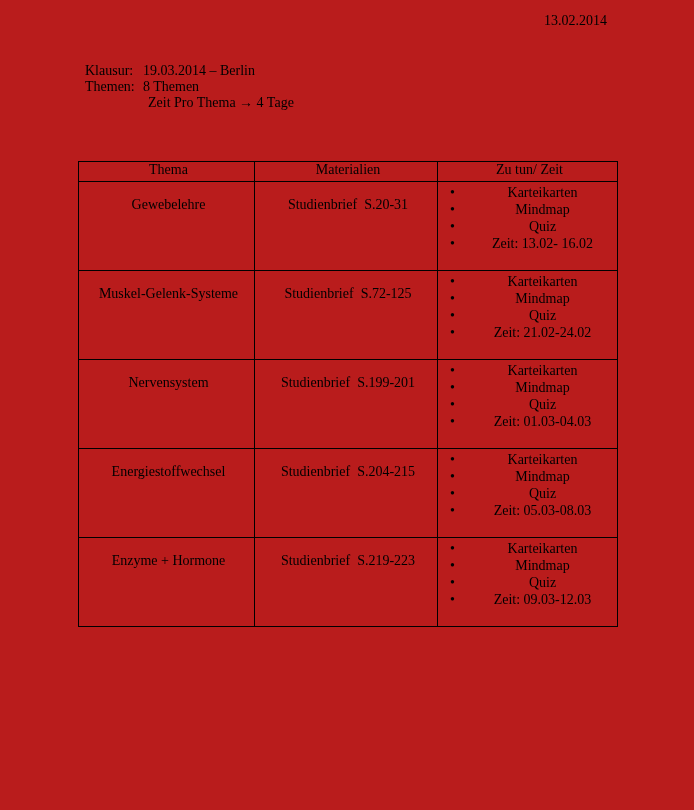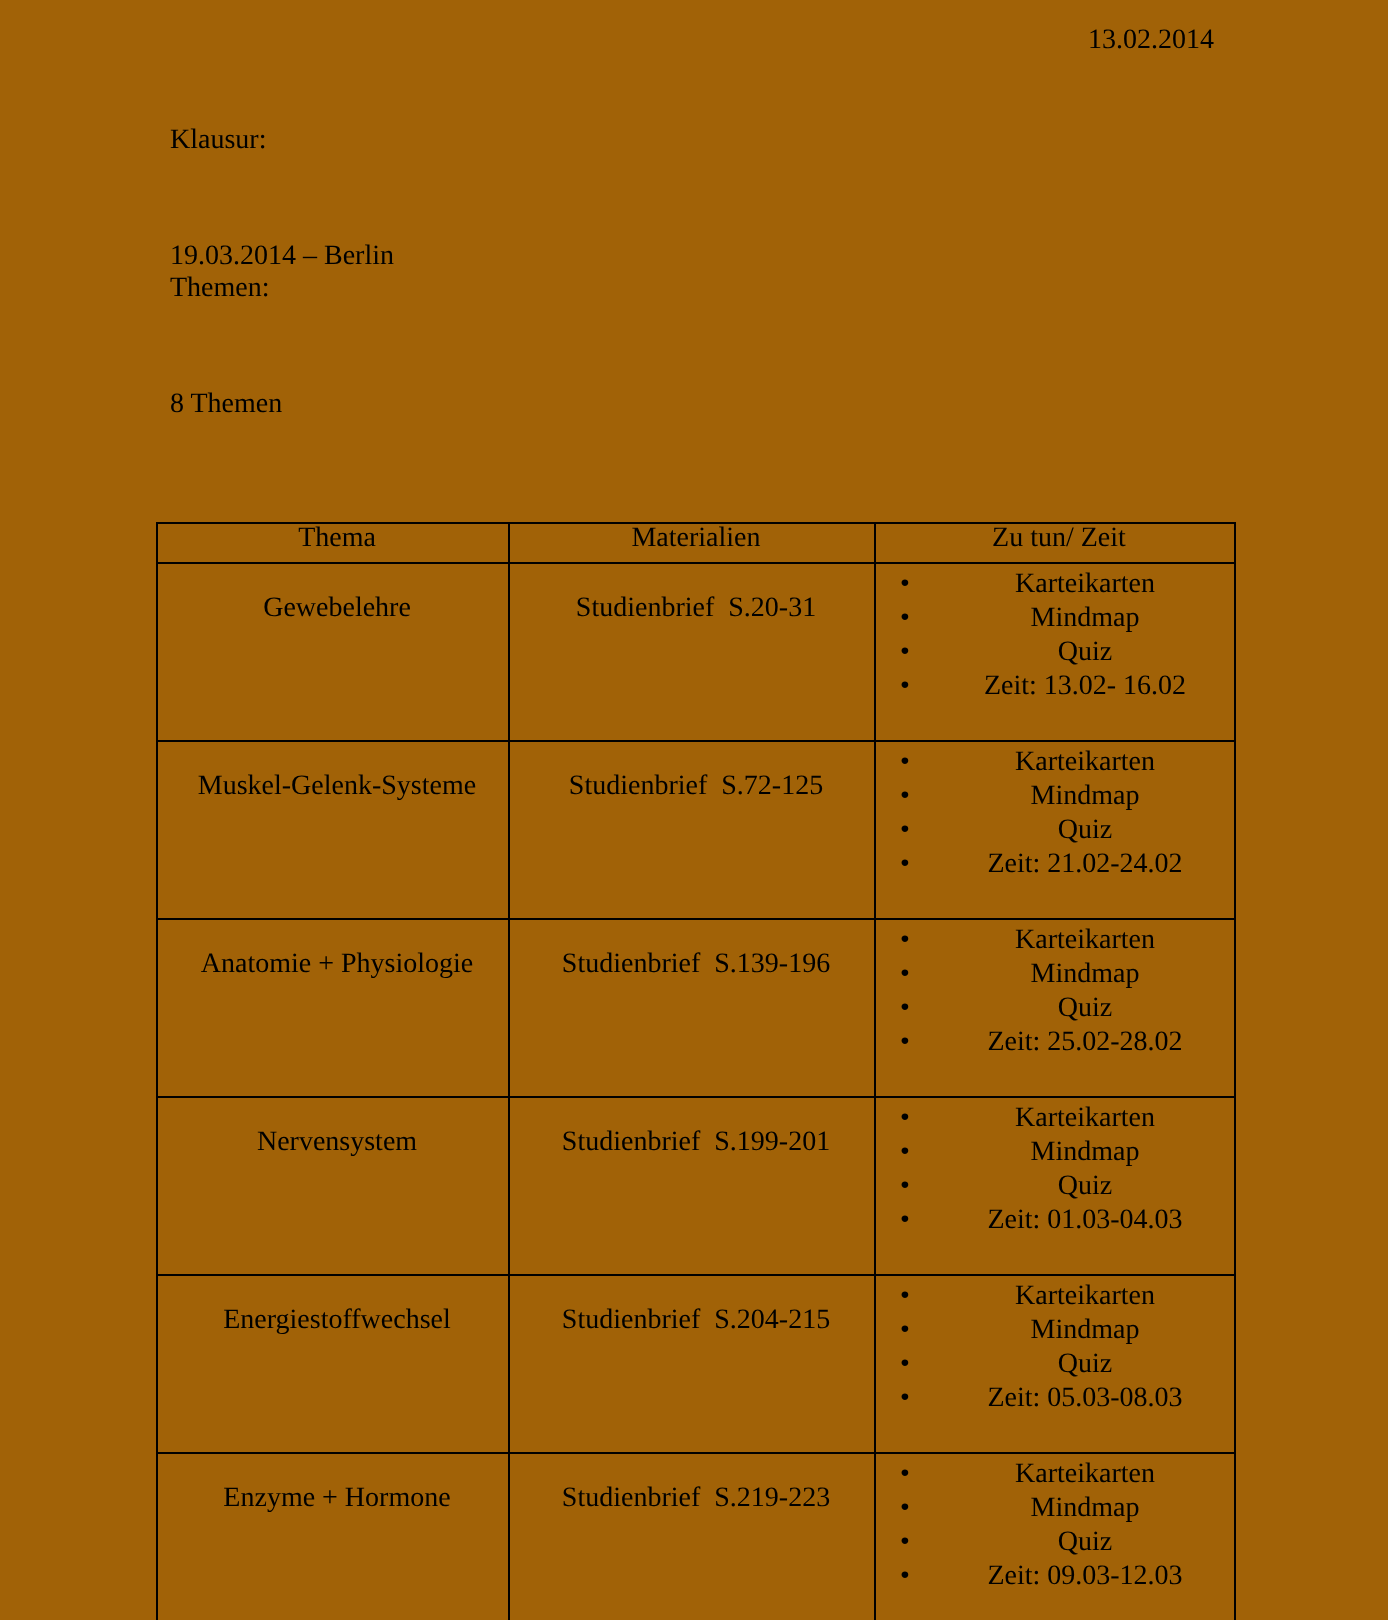--- a/index.html
+++ b/index.html
@@ -4,42 +4,41 @@
 <style>
   html, body {
     margin: 0;
     padding: 0;
     background: #ffffff;
   }
   .page {
     position: relative;
     width: 694px;
     height: 810px;
-    background: #a16207;
+    background: #b91c1c;
     color: #000000;
     font-family: "Liberation Serif", "DejaVu Serif", serif;
     font-size: 14px;
     line-height: 16px;
     overflow: hidden;
   }
   .date-line {
     padding-top: 13px;
     padding-right: 87px;
     text-align: right;
   }
   .title-line {
     margin-top: 1px;
     text-align: center;
   }
   .info-block {
     margin: 34px 0 0 85px;
   }
   .info-row {
     display: flex;
-    flex-direction: column;
   }
   .info-label {
     width: 58px;
     flex: 0 0 58px;
   }
   .info-row.indent .info-value {
     padding-left: 5px;
   }
   table.plan {
     margin: 50px 0 0 78px;
@@ -98,20 +97,24 @@
 
   <div class="info-block">
     <div class="info-row">
       <span class="info-label">Klausur:</span>
       <span class="info-value">19.03.2014 – Berlin</span>
     </div>
     <div class="info-row">
       <span class="info-label">Themen:</span>
       <span class="info-value">8 Themen</span>
     </div>
+    <div class="info-row indent">
+      <span class="info-label"></span>
+      <span class="info-value">Zeit Pro Thema → 4 Tage</span>
+    </div>
   </div>
 
   <table class="plan">
     <colgroup>
       <col class="c1">
         <col class="c2">
         <col class="c3">
     </colgroup>
     <thead>
       <tr>
@@ -135,32 +138,20 @@
         </tr>
         <tr>
           <td class="cell-thema">Muskel-Gelenk-Systeme</td>
           <td class="cell-mat">Studienbrief  S.72-125</td>
           <td class="cell-todo">
             <ul class="todo-list">
               <li>Karteikarten</li>
               <li>Mindmap</li>
               <li>Quiz</li>
               <li>Zeit: 21.02-24.02</li>
-            </ul>
-          </td>
-        </tr>
-        <tr>
-          <td class="cell-thema">Anatomie + Physiologie</td>
-          <td class="cell-mat">Studienbrief  S.139-196</td>
-          <td class="cell-todo">
-            <ul class="todo-list">
-              <li>Karteikarten</li>
-              <li>Mindmap</li>
-              <li>Quiz</li>
-              <li>Zeit: 25.02-28.02</li>
             </ul>
           </td>
         </tr>
         <tr>
           <td class="cell-thema">Nervensystem</td>
           <td class="cell-mat">Studienbrief  S.199-201</td>
           <td class="cell-todo">
             <ul class="todo-list">
               <li>Karteikarten</li>
               <li>Mindmap</li>

